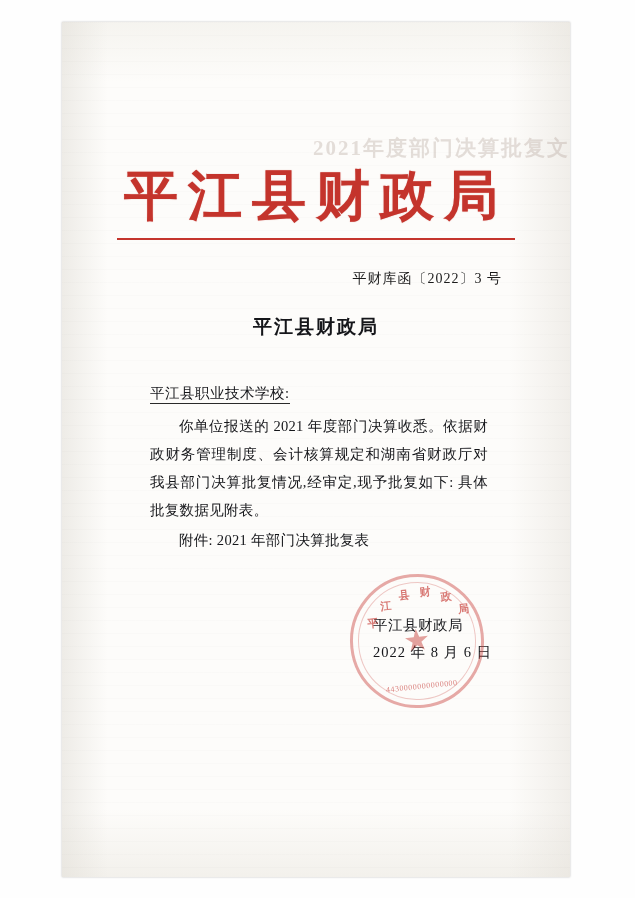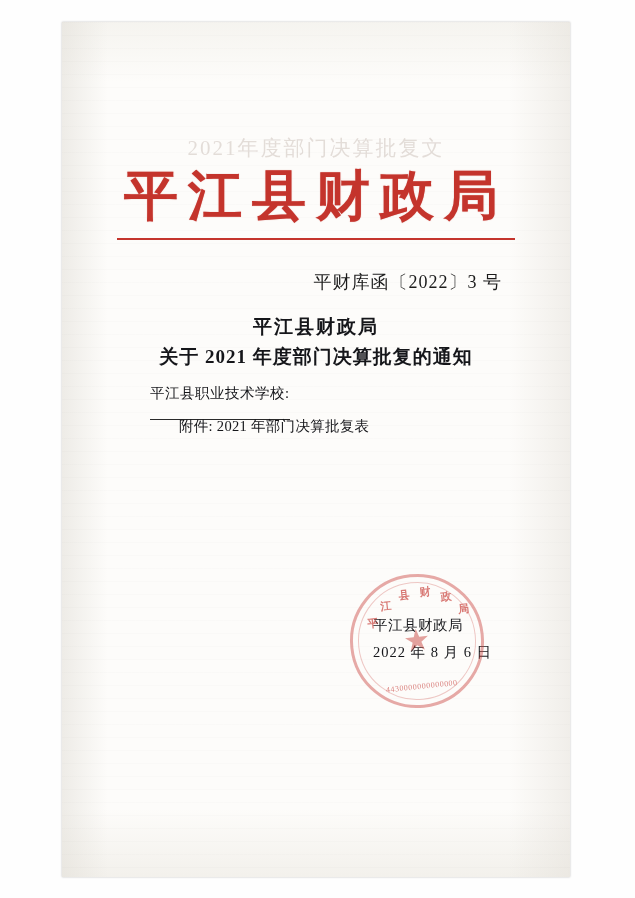--- a/index.html
+++ b/index.html
@@ -60,24 +60,24 @@
     position: absolute;
     left: 0; top: 0; right: 0; bottom: 0;
   }
 
   
   .ghost-title {
     position: absolute;
     top: 112px;
     left: 0;
     width: 100%;
-    text-align: center;
+    text-align: right;
     font-family: "Liberation Serif", serif;
     font-size: 21px;
-    font-weight: normal;
+    font-weight: bold;
     color: rgba(170,150,140,0.30);
     letter-spacing: 2px;
   }
 
   
   .masthead {
     position: absolute;
     top: 138px;
     left: 0;
     width: 100%;
@@ -96,21 +96,21 @@
     left: 55px;
     width: 398px;
     height: 2px;
     background: #c4342c;
   }
 
   .doc-number {
     position: absolute;
     top: 248px;
     right: 68px;
-    font-size: 18px;
+    font-size: 14px;
     color: #1b1b1b;
     letter-spacing: 1px;
   }
 
   .title-block {
     position: absolute;
     top: 290px;
     left: 0;
     width: 100%;
     text-align: center;
@@ -130,21 +130,21 @@
   }
 
   .addressee {
     position: absolute;
     top: 362px;
     left: 88px;
     font-size: 14.5px;
     color: #15161a;
     letter-spacing: 0.5px;
     border-bottom: 1px solid #2a2a2a;
-    padding-bottom: 16px;
+    padding-bottom: 0;
   }
 
   .body-text {
     position: absolute;
     top: 390px;
     left: 88px;
     width: 338px;
     font-size: 14.5px;
     line-height: 28px;
     color: #15161a;
@@ -239,26 +239,26 @@
       <div class="ghost-title">2021年度部门决算批复文</div>
 
       <div class="masthead">平江县财政局</div>
 
       <div class="red-rule"></div>
 
       <div class="doc-number">平财库函〔2022〕3 号</div>
 
       <div class="title-block">
         <div class="title-line1">平江县财政局</div>
-        <div class="title-line2">关于 2021 年度部门决算批复的通知</div>
       </div>
 
       <div class="addressee">平江县职业技术学校:</div>
 
       <div class="body-text">
+        <p>你单位报送的 2021 年度部门决算收悉。依据财政财务管理制度、会计核算规定和湖南省财政厅对我县部门决算批复情况,经审定,现予批复如下: 具体批复数据见附表。</p>
         <p class="attachment">附件: 2021 年部门决算批复表</p>
       </div>
 
       <div class="sign-block">
         <div>平江县财政局</div>
         <div class="sign-date">2022 年 8 月 6 日</div>
       </div>
 
       <div class="seal">
         <div class="seal-inner"></div>

